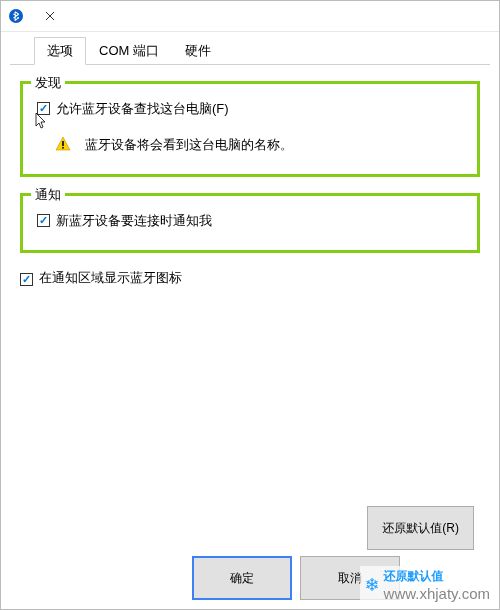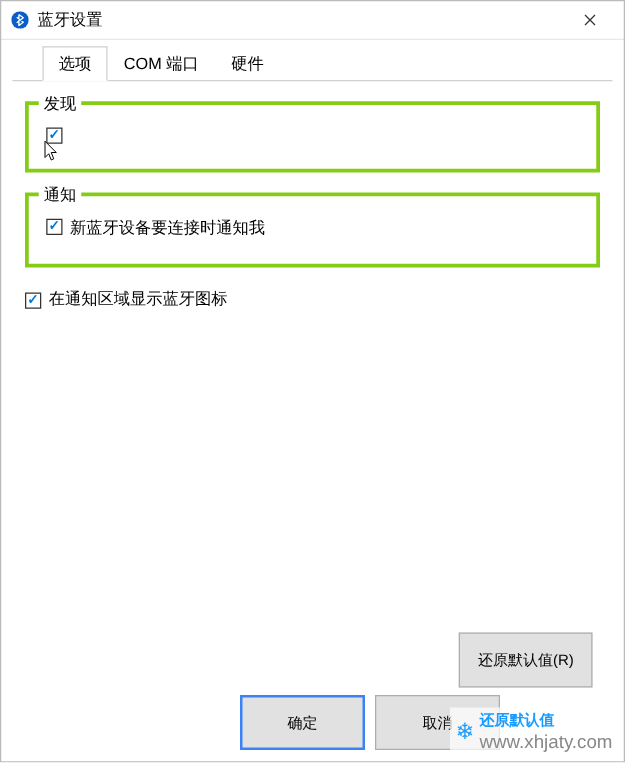--- a/index.html
+++ b/index.html
@@ -196,46 +196,56 @@
 
 <div class="dialog-border"></div>
 
 <div class="titlebar">
   <span class="bt-icon">
     <svg width="14" height="14" viewBox="0 0 16 16">
       <circle cx="8" cy="8" r="8" fill="#0a5ec7"></circle>
       <path d="M7 3 L7 13 L11 10 L5 5.5 M7 3 L11 6 L5 10.5" stroke="#fff" stroke-width="1.2" fill="none" stroke-linejoin="round"></path>
     </svg>
   </span>
-  <span class="title-text">蓝牙设置</span>
   <div class="close-btn">
     <svg width="10" height="10" viewBox="0 0 10 10">
       <path d="M1 1 L9 9 M9 1 L1 9" stroke="#333" stroke-width="1"></path>
     </svg>
   </div>
 </div>
 
 <div class="tabs">
   <div class="tab active">选项</div>
   <div class="tab">COM 端口</div>
   <div class="tab">硬件</div>
 </div>
 
 <div class="content">
 
   <div class="groupbox">
     <div class="groupbox-title">发现</div>
     <div class="checkbox-row">
       <div class="checkbox checked"></div>
+      <span>允许蓝牙设备查找这台电脑(F)</span>
       <span class="cursor">
         <svg width="16" height="20" viewBox="0 0 16 20">
           <path d="M1 1 L1 14 L4 11 L6 16 L8 15 L6 10 L10 10 Z" fill="#fff" stroke="#000" stroke-width="0.8"></path>
         </svg>
       </span>
     </div>
+    <div class="info-row">
+      <span class="warn-icon">
+        <svg width="16" height="16" viewBox="0 0 16 16">
+          <path d="M8 1 L15 14 L1 14 Z" fill="#ffd200" stroke="#b08000" stroke-width="0.5"></path>
+          <rect x="7.2" y="5" width="1.6" height="5" fill="#000"></rect>
+          <rect x="7.2" y="11" width="1.6" height="1.6" fill="#000"></rect>
+        </svg>
+      </span>
+      <span>蓝牙设备将会看到这台电脑的名称。</span>
+    </div>
   </div>
 
   <div class="groupbox">
     <div class="groupbox-title">通知</div>
     <div class="checkbox-row">
       <div class="checkbox checked"></div>
       <span>新蓝牙设备要连接时通知我</span>
     </div>
   </div>
 

